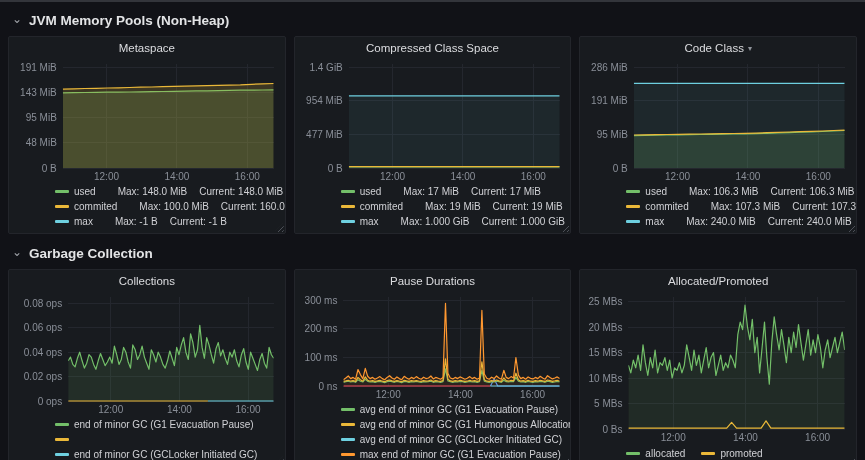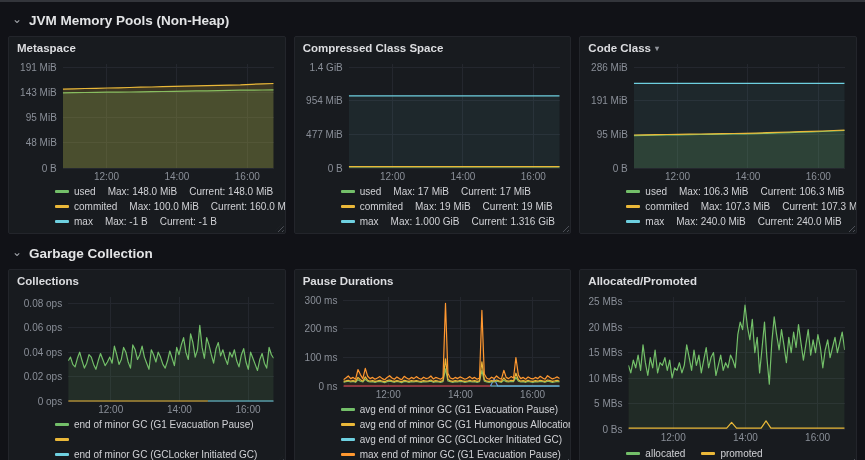--- a/index.html
+++ b/index.html
@@ -21,34 +21,34 @@
     transform:translateY(-2px);
   }
   .section-header .sec-title { font-size:13.5px; font-weight:700; color:#e3e4e6; }
   .row { display:flex; gap:8px; height:198px; margin-bottom:9px; }
   .panel {
     flex:1 1 0; position:relative; display:flex; flex-direction:column;
     background:#181b1f; border:1px solid #23252b; border-radius:2px;
     padding:5px 8px 4px; overflow:hidden;
   }
   .panel-title {
-    font-size:11.5px; font-weight:700; color:#dcdde0;
+    text-align:center; font-size:11.5px; font-weight:400; color:#dcdde0;
     height:17px; flex:0 0 auto; cursor:pointer; white-space:nowrap;
   }
   .panel-title .title-chev { color:#8f939a; font-size:8px; margin-left:4px; vertical-align:1px; }
   .chart { flex:1 1 auto; width:100%; min-height:0; display:block; }
   .chart text { font-family:"Liberation Sans", sans-serif; }
   .legend { flex:0 0 auto; margin-left:38px; padding-top:1px; }
   .legend-item {
     display:flex; align-items:center; gap:5px;
     height:15px; font-size:10px; color:#d0d1d5; cursor:pointer; white-space:nowrap;
   }
   .legend.horizontal { display:flex; gap:16px; height:18px; align-items:center; }
   .swatch { display:inline-block; width:14px; height:3px; border-radius:1px; flex:0 0 auto; }
-  .lstats { margin-left:7px; color:#d0d1d5; }
+  .lstats { margin-left:17px; color:#d0d1d5; }
   .lstats + .lstats { margin-left:7px; }
   .resize-handle {
     position:absolute; right:1px; bottom:1px; width:9px; height:9px;
     clip-path:polygon(100% 0,100% 100%,0 100%);
     background:repeating-linear-gradient(135deg, transparent 0 2px, #4d5058 2px 3px);
     cursor:nwse-resize;
   }
 </style>
 </head>
 <body>
@@ -153,21 +153,21 @@
           <div class="legend-item">
             <span class="swatch" style="background: rgb(234, 184, 57);"></span>
             <span>commited</span>
             <span class="lstats">Max: 19 MiB</span>
             <span class="lstats">Current: 19 MiB</span>
           </div>
           <div class="legend-item">
             <span class="swatch" style="background: rgb(110, 208, 224);"></span>
             <span>max</span>
             <span class="lstats">Max: 1.000 GiB</span>
-            <span class="lstats">Current: 1.316 GiB</span>
+            <span class="lstats">Current: 1.000 GiB</span>
           </div>
         </div>
       <div class="resize-handle"></div>
     </div>
     <div class="panel">
       <div class="panel-title">
         <span>Code Class</span><span class="title-chev">▾</span>
       </div>
       <svg class="chart" viewBox="0 0 259.671875 124">
           <line x1="45.800000000000004" y1="109.0" x2="256.671875" y2="109.0" stroke="#24272e" stroke-width="1" shape-rendering="crispEdges"></line>

